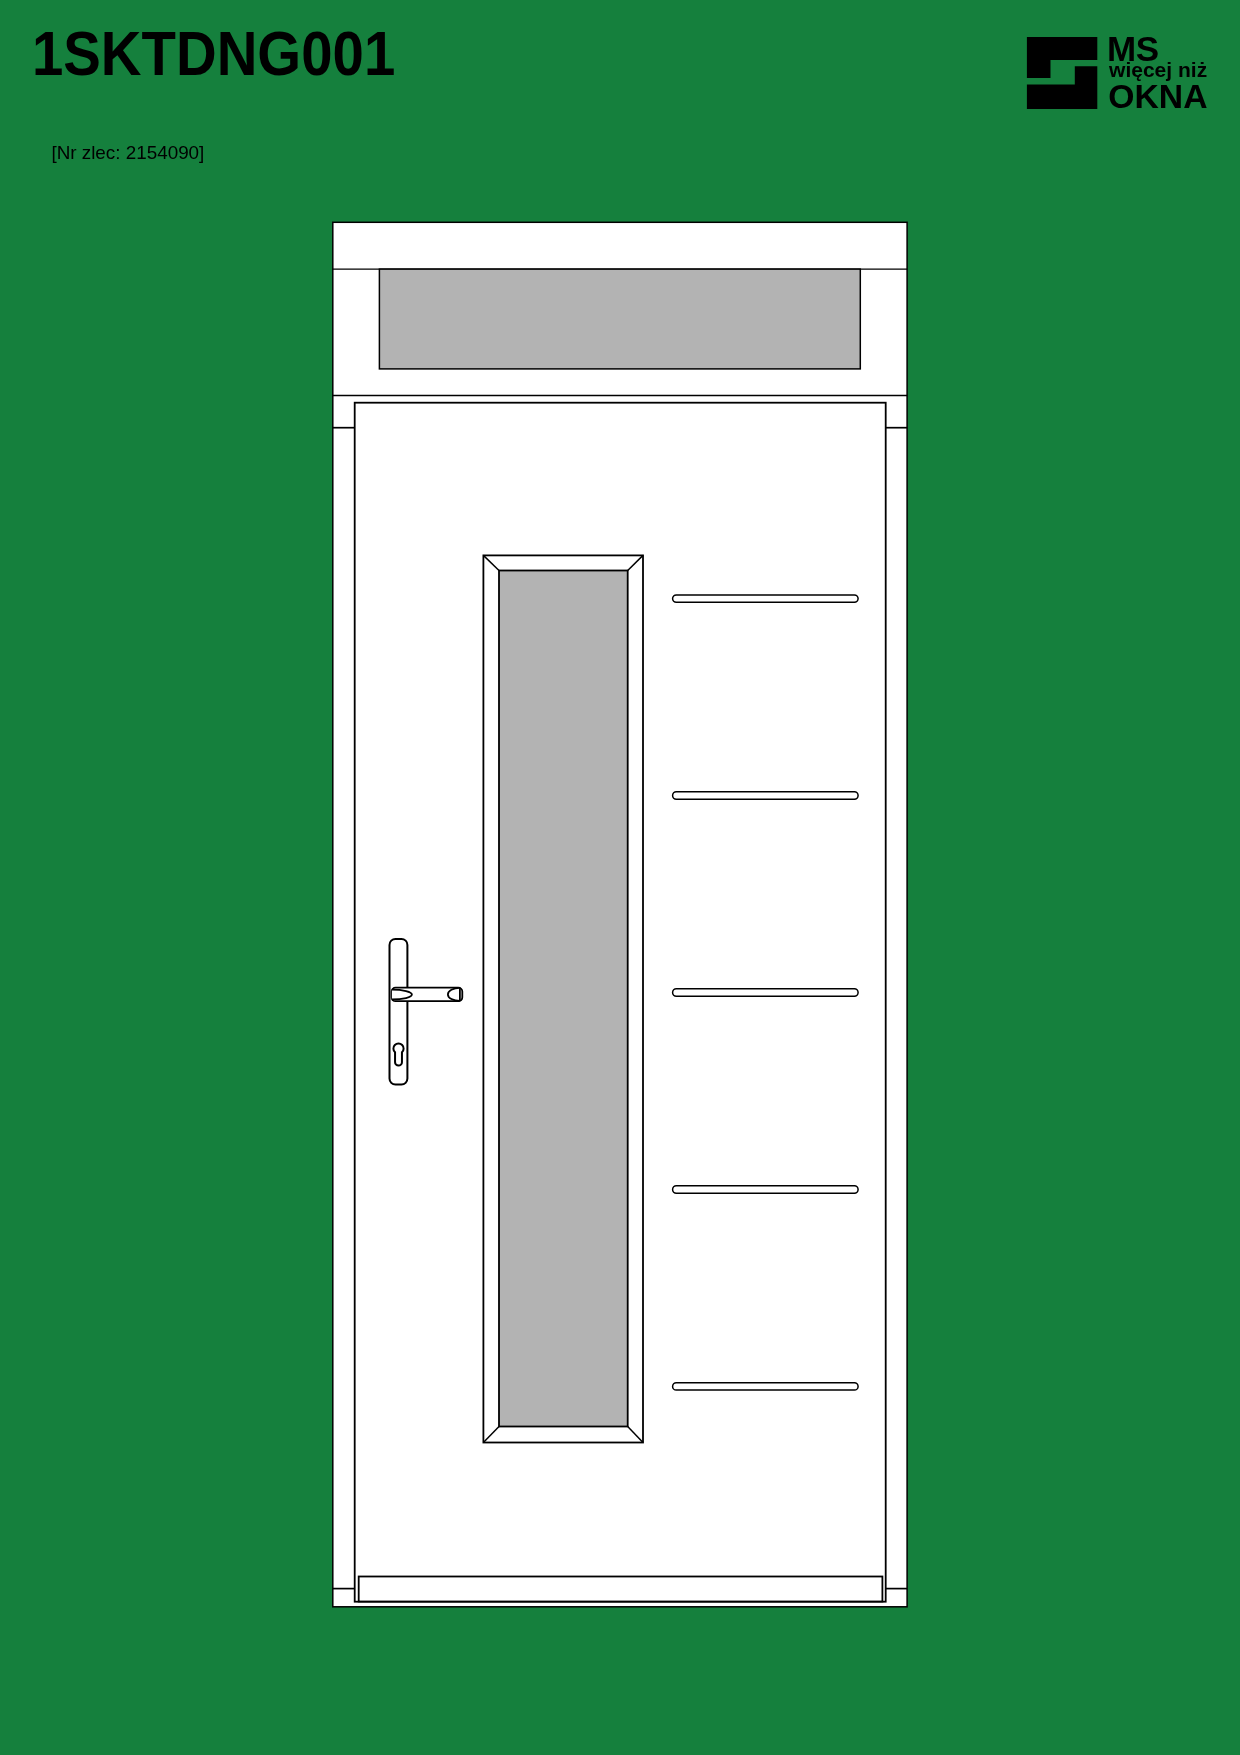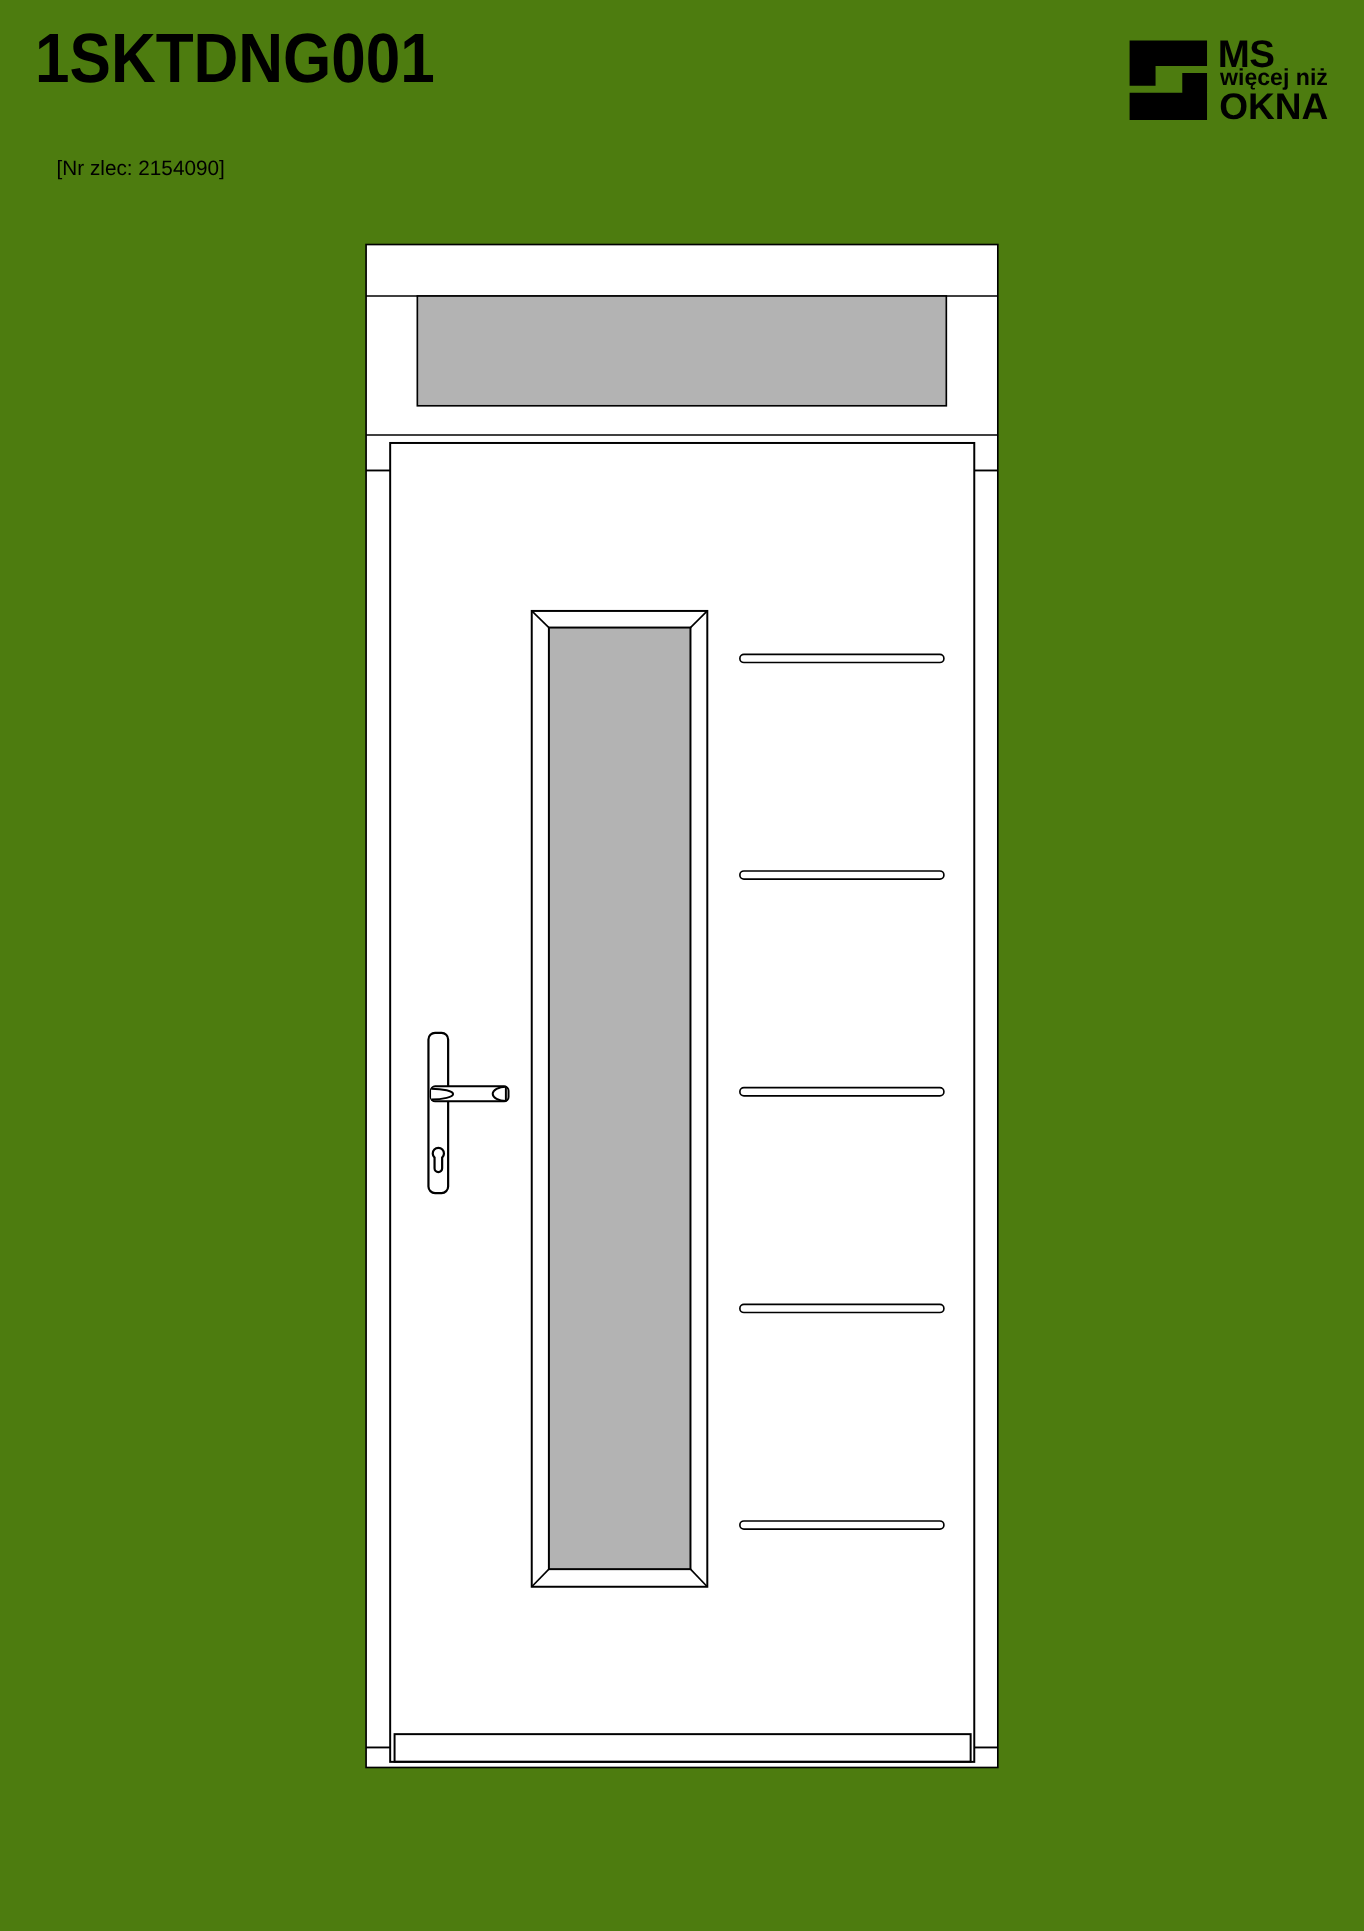--- a/index.html
+++ b/index.html
@@ -1,16 +1,16 @@
 <!DOCTYPE html>
 <html><head>
 <meta charset="utf-8">
 <style>
   html,body{margin:0;padding:0;background:#ffffff;}
-  .page{position:relative;width:1240px;height:1755px;background:#4d7c0f;overflow:hidden;
+  .page{position:relative;width:1240px;height:1755px;background:#15803d;overflow:hidden;
         font-family:"Liberation Sans", sans-serif;}
   svg{position:absolute;left:0;top:0;}
 </style>
 </head>
 <body>
 <div class="page">
 <svg width="1240" height="1755" viewBox="0 0 1240 1755">
 
   <text transform="translate(31.9,0) scale(0.8877,1)" x="0" y="75" font-size="63.5" font-weight="bold" fill="#000000">1SKTDNG001</text>
 

